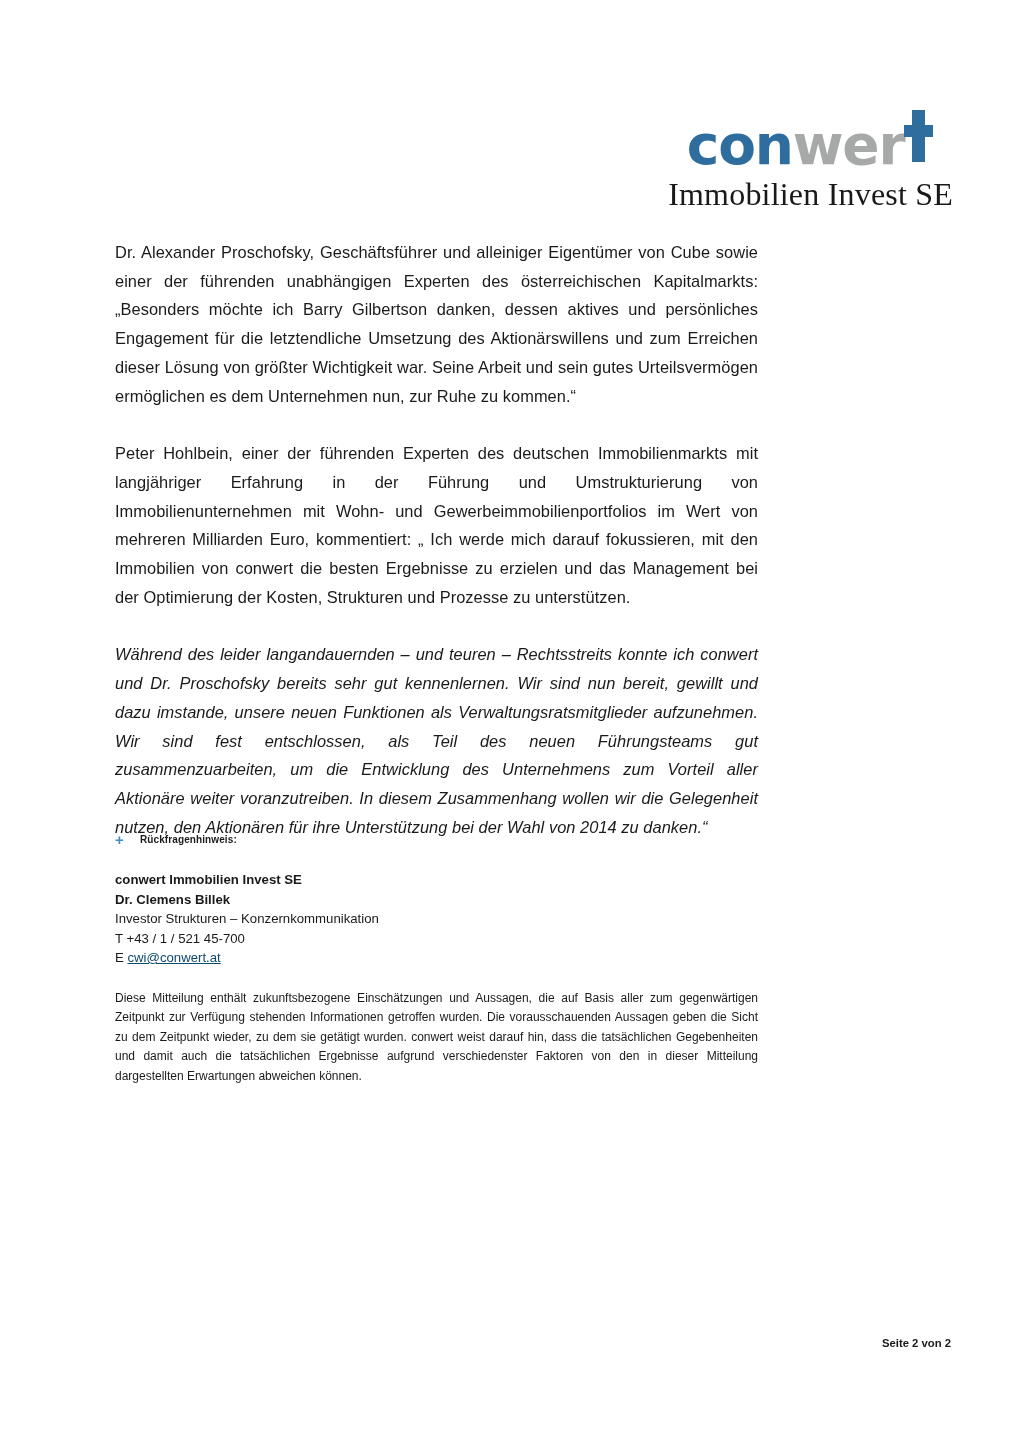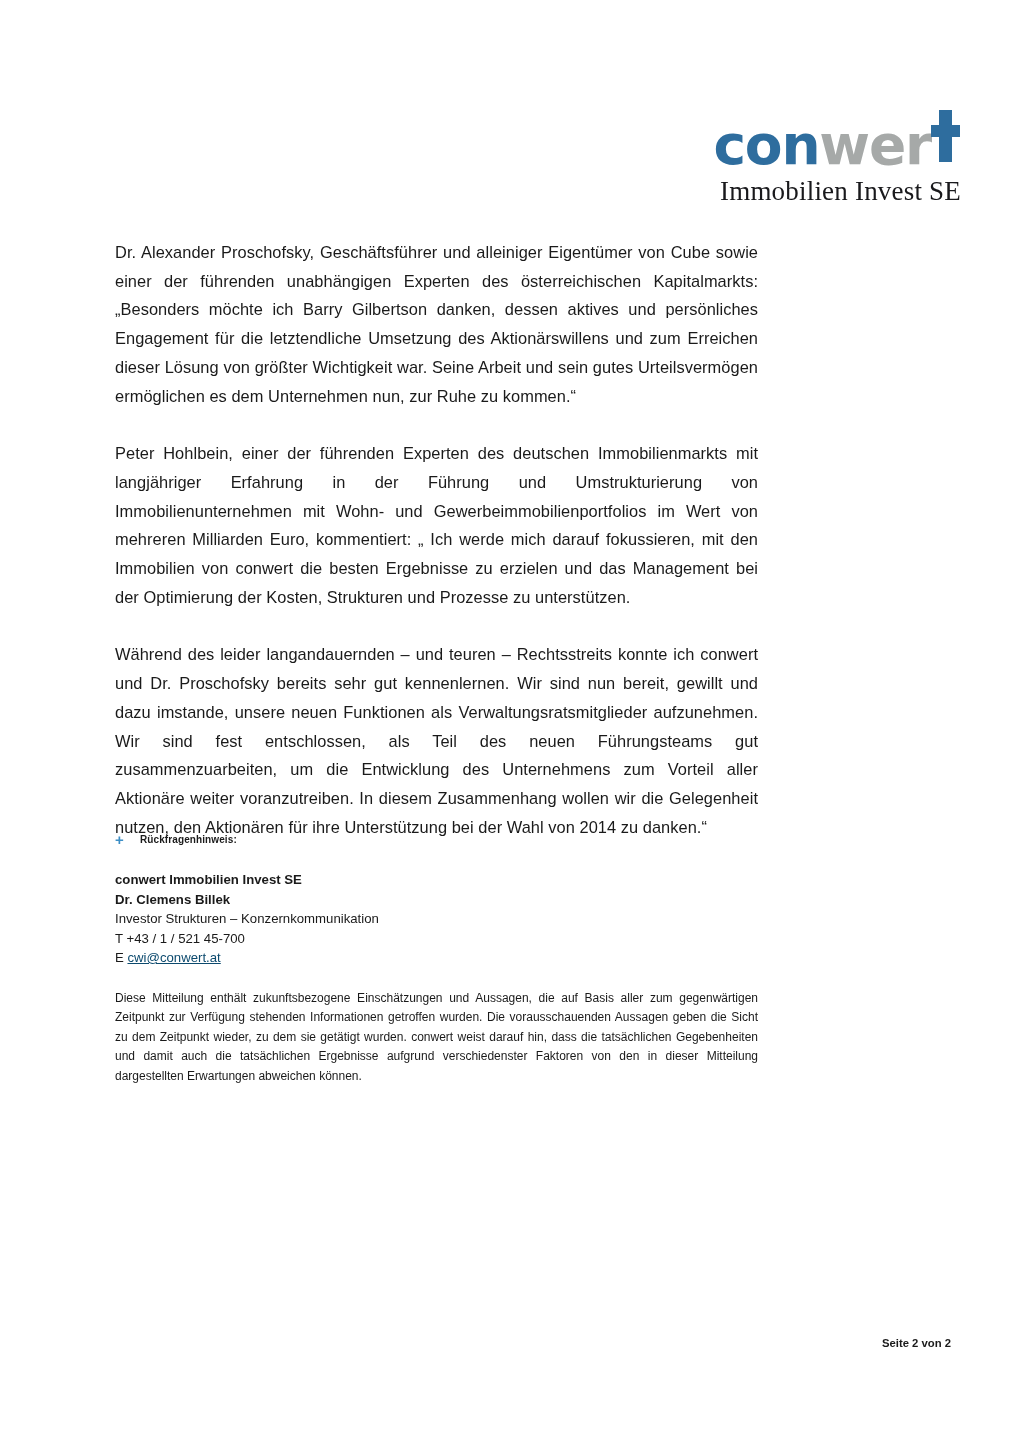--- a/index.html
+++ b/index.html
@@ -19,22 +19,22 @@
   .page {
     position: absolute;
     inset: 0;
     background: #ffffff;
   }
 
   
   .logo-block {
     position: absolute;
     top: 112px;
-    right: 58px;
-    text-align: right;
+    right: 66px;
+    text-align: center;
     line-height: 1;
   }
   .logo-wordmark {
     font-family: "DejaVu Sans", sans-serif;
     font-size: 55px;
     font-weight: bold;
     letter-spacing: -1.2px;
     line-height: 1;
     white-space: nowrap;
   }
@@ -58,21 +58,21 @@
   .logo-t-horz {
     position: absolute;
     left: 0px;
     top: 13px;
     width: 29px;
     height: 12px;
     background: #2e6d9e;
   }
   .logo-subtitle {
     font-family: "Liberation Serif", serif;
-    font-size: 27px;
+    font-size: 32px;
     color: #19191c;
     letter-spacing: 0.2px;
     margin-top: 5px;
     white-space: nowrap;
   }
 
   
   .content {
     position: absolute;
     left: 115px;
@@ -81,21 +81,21 @@
   }
   p.body-par {
     margin: 0 0 29px 0;
     font-size: 16.4px;
     line-height: 28.7px;
     text-align: justify;
     text-justify: inter-word;
     color: #1a1a1a;
     letter-spacing: 0.05px;
   }
-  p.body-par:last-child { margin-bottom: 16px; }
+  p.body-par:last-child { margin-bottom: 16px; font-style: italic; }
 
   
   .contact-block {
     position: absolute;
     left: 115px;
     top: 831px;
     width: 643px;
   }
   .contact-head {
     display: flex;

